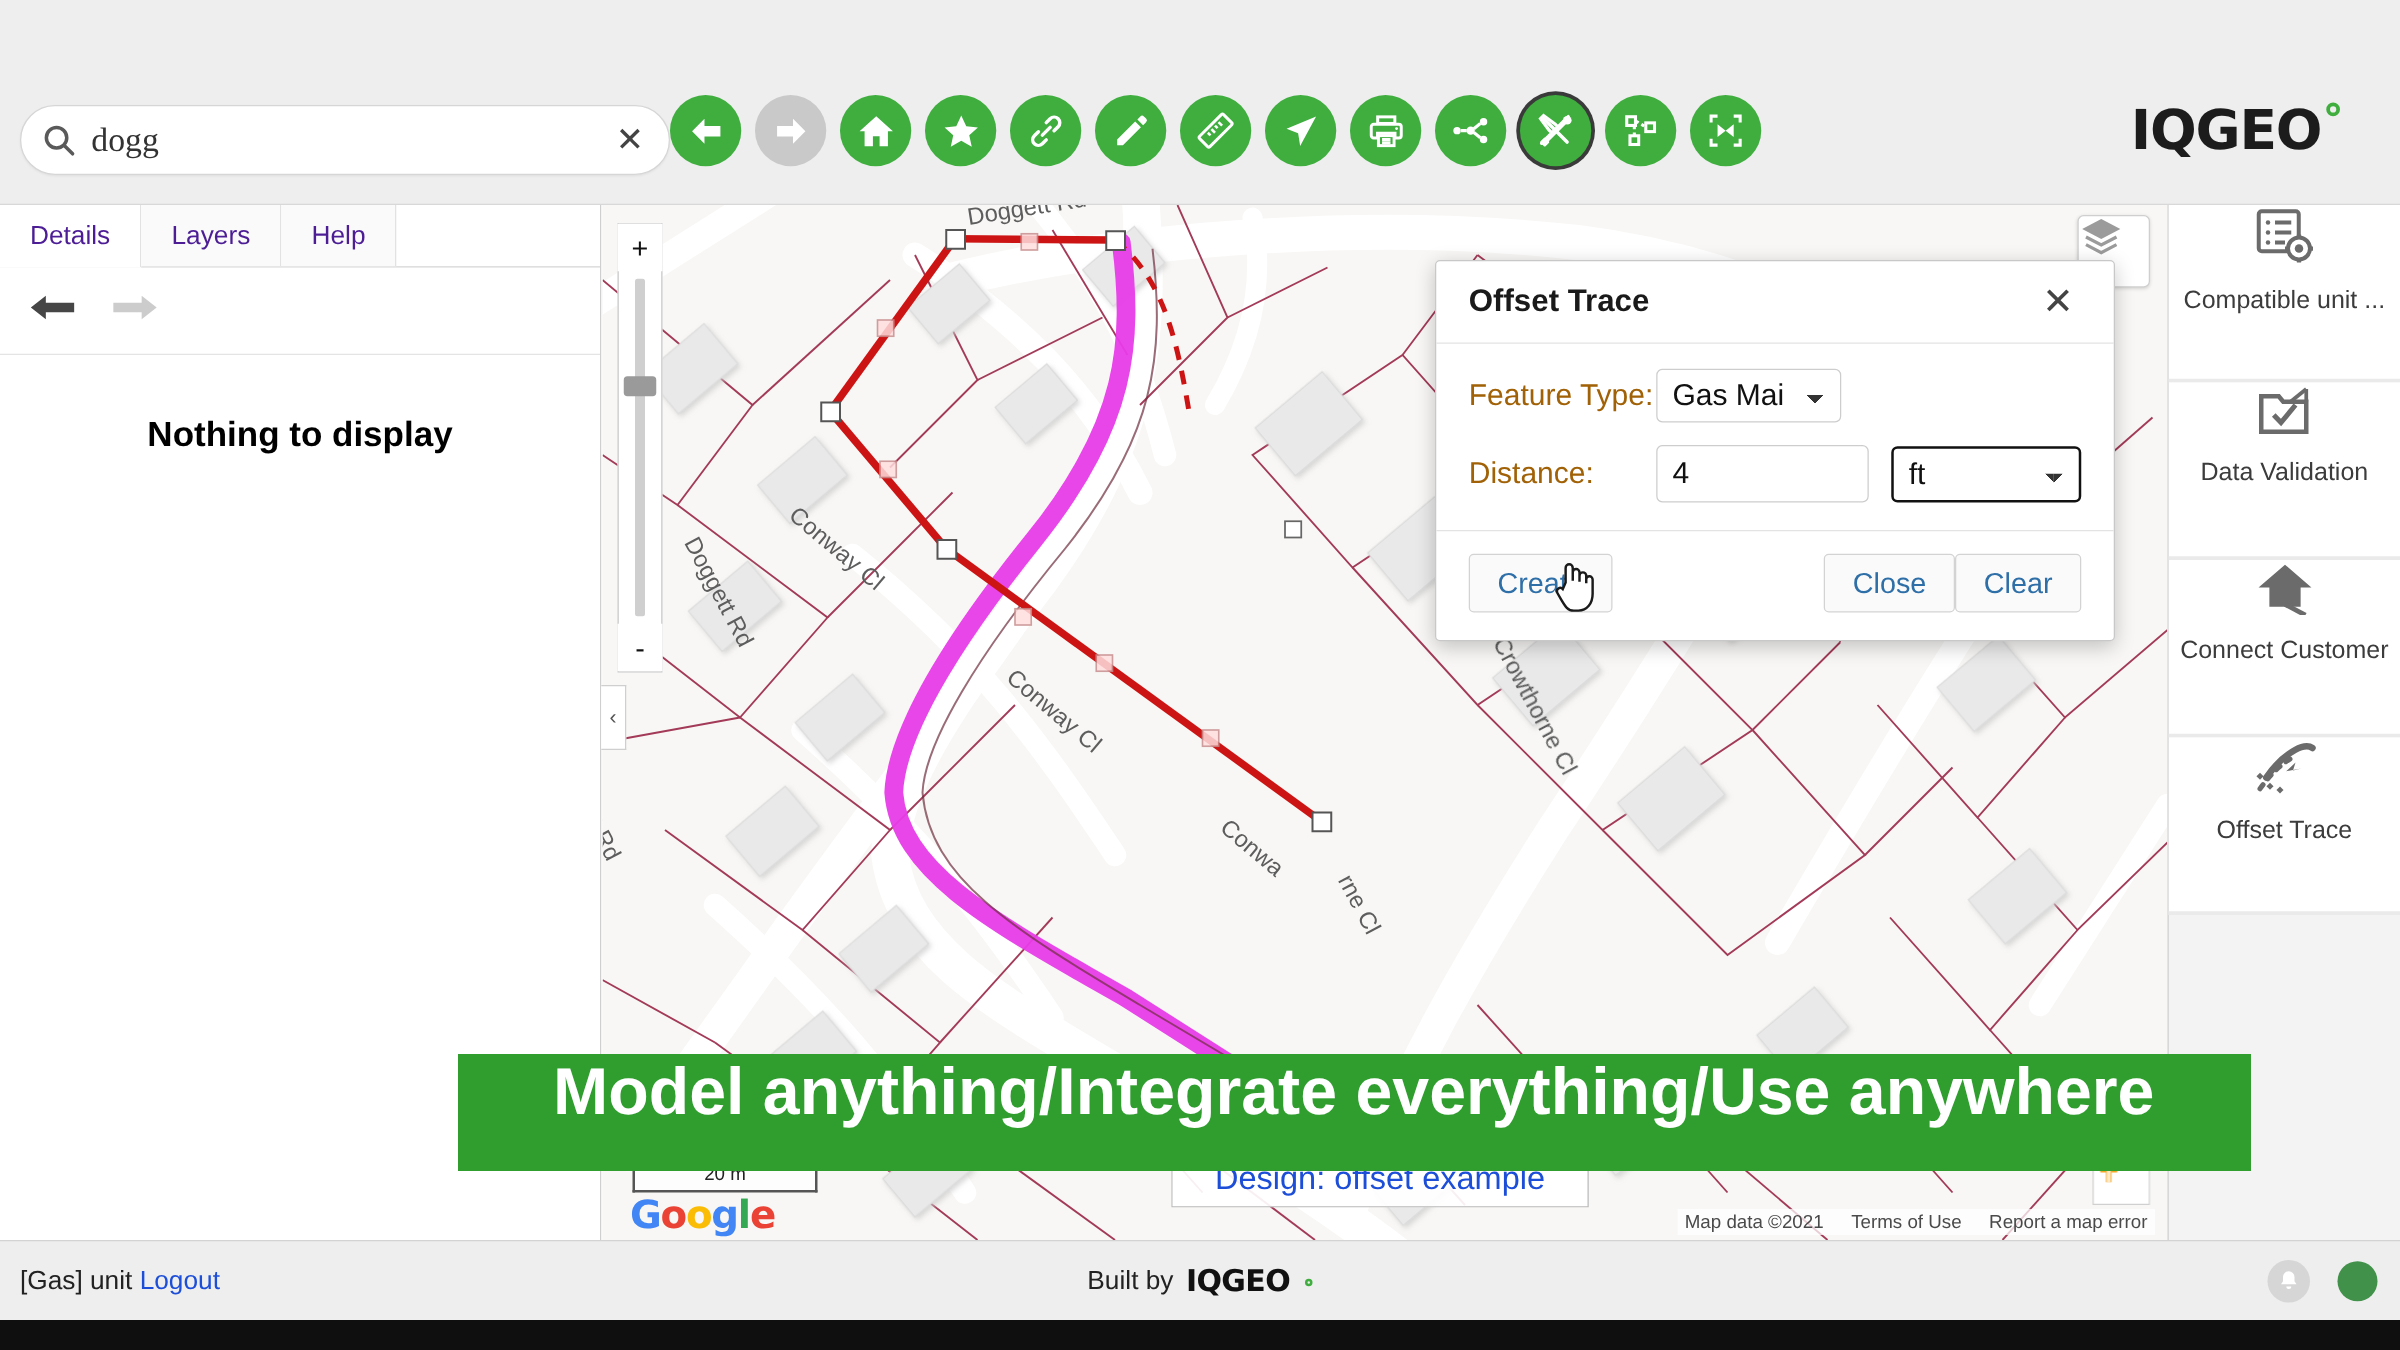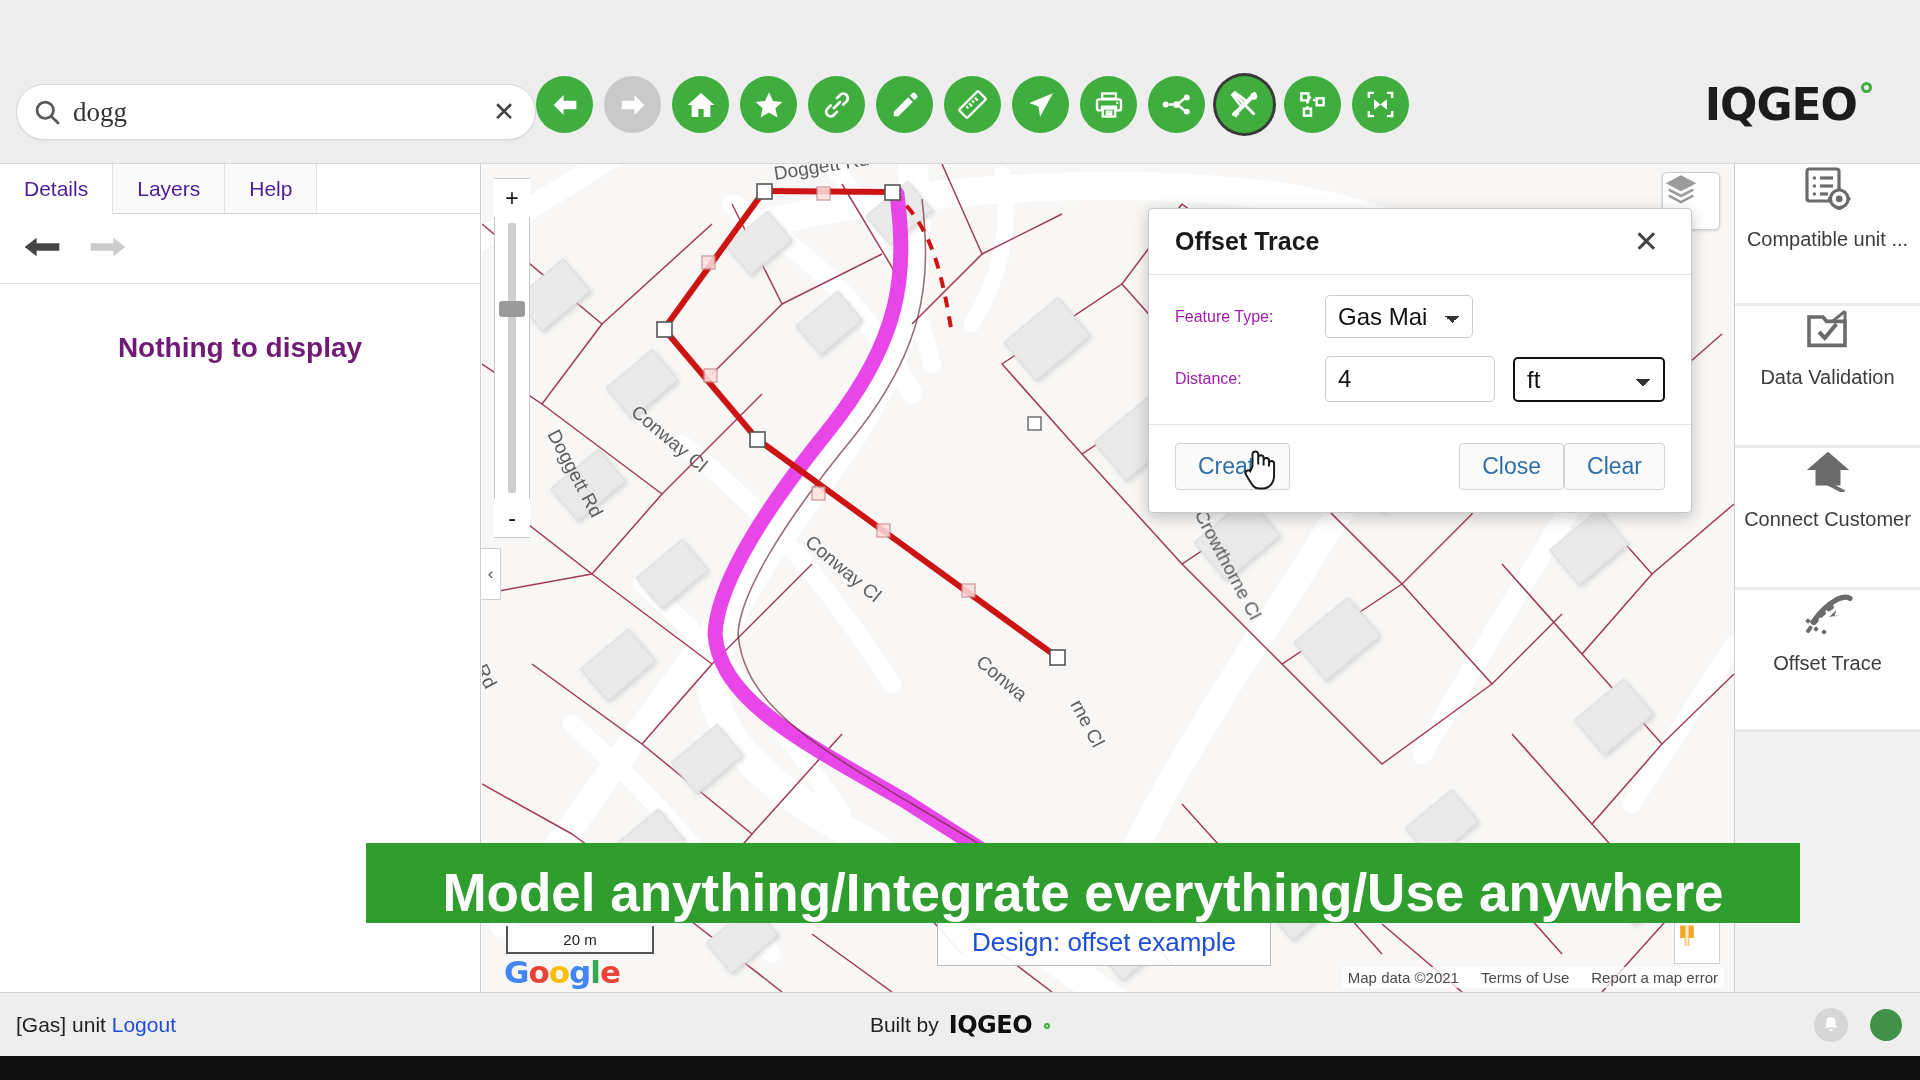--- a/index.html
+++ b/index.html
@@ -63,21 +63,21 @@
   .tabs { display:flex; height:50px; border-bottom:1px solid #d5d5d5; }
   .tab {
     padding:16px 24px; display:flex; align-items:center; font-size:21px; color:#4c1d95;
     cursor:pointer; border-right:1px solid #e2e2e2; background:#fafafa;
   }
   .tab.active { background:#fff; border-bottom:1px solid #fff; margin-bottom:-1px; }
   .navrow { height:70px; display:flex; align-items:center; padding-left:22px; gap:26px;
             border-bottom:1px solid #e4e4e4; }
   .nav-arrow { cursor:pointer; }
   .panel-empty {
-    margin-top:48px; text-align:center; font-size:28px; font-weight:bold; color:#701a75;
+    margin-top:48px; text-align:center; font-size:28px; font-weight:bold; color:#000000;
   }
   .panel-collapse {
     position:absolute; left:481px; top:548px; width:20px; height:52px;
     background:#fff; border:1px solid #cfcfcf; border-left:none;
     display:flex; align-items:center; justify-content:center; cursor:pointer;
     font-size:17px; color:#555; z-index:14;
   }
 
   
   .map {
@@ -148,21 +148,21 @@
   }
   .dlg-head {
     height:66px; display:flex; align-items:center; justify-content:space-between;
     padding:0 26px; border-bottom:1px solid #e3e3e3;
   }
   .dlg-title { font-size:25px; font-weight:bold; color:#1a1a1a; }
   .dlg-close { font-size:30px; color:#444; cursor:pointer; line-height:1; padding:4px 6px; }
   .dlg-body { padding:20px 26px 18px 26px; border-bottom:1px solid #e3e3e3; }
   .dlg-row { display:flex; align-items:center; margin-bottom:18px; }
   .dlg-row:last-child { margin-bottom:4px; }
-  .dlg-label { width:150px; font-size:16px; color:#a21caf; }
+  .dlg-label { width:150px; font-size:24px; color:#a16207; }
   .dlg-select {
     font-size:24px; padding:7px 12px; border:1px solid #cdcdcd; border-radius:5px;
     background:#fff; color:#111; font-family:"Liberation Sans", sans-serif; cursor:pointer;
     appearance:none; -webkit-appearance:none;
     background-image:linear-gradient(45deg,transparent 50%,#333 50%),linear-gradient(135deg,#333 50%,transparent 50%);
     background-position:calc(100% - 20px) 20px, calc(100% - 13px) 20px;
     background-size:7px 7px,7px 7px; background-repeat:no-repeat; padding-right:44px;
   }
   .dlg-select.feature { width:148px; }
   .dlg-input {
@@ -189,22 +189,22 @@
   }
   .rail-item {
     height:142px; background:#fff; border-bottom:3px solid #eaeaea;
     display:flex; flex-direction:column; align-items:center; 
     cursor:pointer; gap:12px;
   }
   .rail-label { font-size:20px; color:#3c3c3c; text-align:center; }
 
   
   .banner {
-    position:absolute; left:366px; top:843px; width:1434px; height:80px;
-    background:#2f9e2f; display:flex; align-items:flex-end; justify-content:center;
+    position:absolute; left:366px; top:843px; width:1434px; height:93px;
+    background:#2f9e2f; display:flex; align-items:flex-start; justify-content:center;
     z-index:25;
   }
   .banner-text {
     color:#fff; font-size:53px; font-weight:bold;
     font-family:"Liberation Sans", sans-serif; white-space:nowrap;
   }
 
   
   .statusbar {
     position:absolute; left:0; bottom:24px; width:1920px; height:64px;

